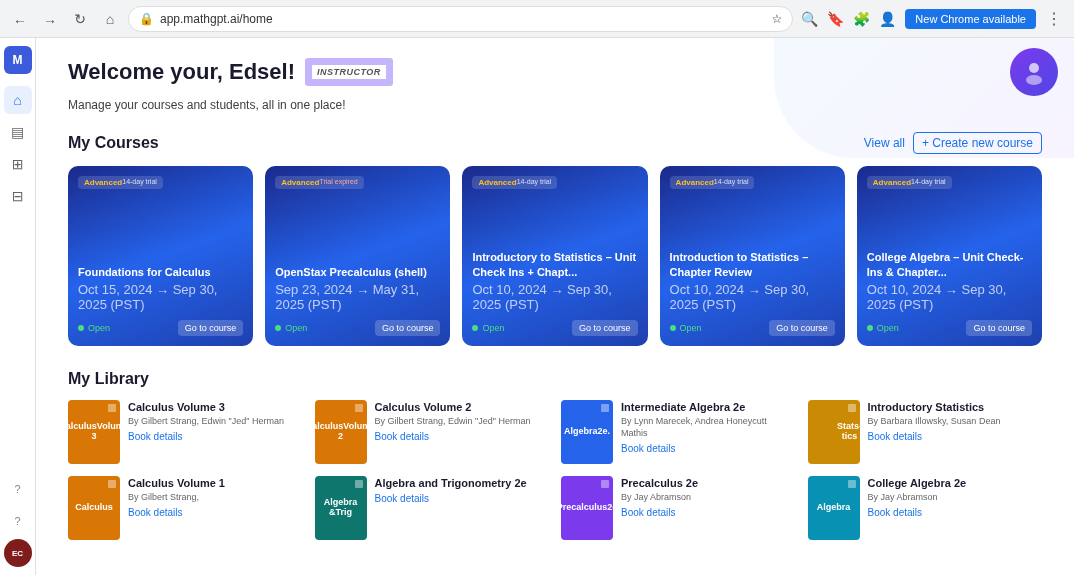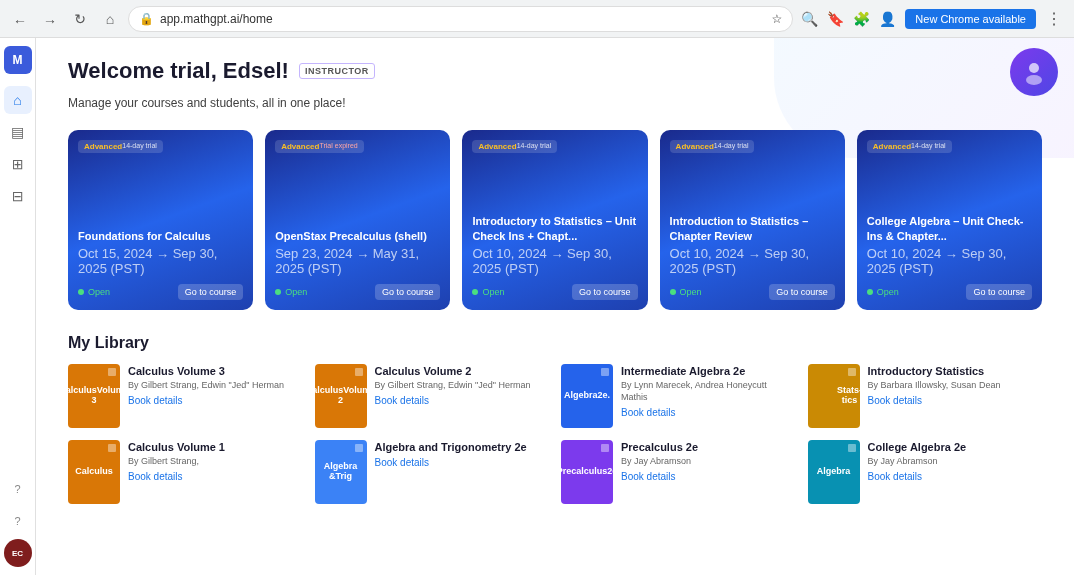--- a/index.html
+++ b/index.html
@@ -91,22 +91,22 @@
       color: white; font-size: 18px;
       z-index: 1;
     }
 
     .content-inner { padding: 20px 32px; position: relative; z-index: 1; }
 
     .welcome-section { margin-bottom: 20px; }
     .welcome-title { font-size: 22px; font-weight: 700; color: #1a1a2e; display: flex; align-items: center; gap: 10px; }
     .instructor-badge {
       font-size: 9px; font-weight: 600; color: #555;
-      border: 1px solid #c4b5fd; border-radius: 3px; padding: 2px 5px;
-      letter-spacing: 0.5px; text-transform: uppercase;
+      border: 7px solid #c4b5fd; border-radius: 3px; padding: 2px 5px;
+      letter-spacing: 0.5px; text-transform: uppercase; font-style: italic;
     }
     .welcome-sub { font-size: 12px; color: #404040; margin-top: 12px; }
 
     
     .section-header { display: flex; align-items: center; justify-content: space-between; margin-bottom: 12px; }
     .section-title { font-size: 16px; font-weight: 600; color: #1a1a2e; }
     .section-actions { display: flex; gap: 8px; align-items: center; }
     .view-all-btn { font-size: 12px; color: #1a73e8; cursor: pointer; background: none; border: none; }
     .create-course-btn {
       font-size: 12px; color: #1a73e8; cursor: pointer;
@@ -220,26 +220,33 @@
       <svg width="28" height="28" viewBox="0 0 28 28" fill="none">
         <circle cx="14" cy="10" r="5" fill="white" opacity="0.7"></circle>
         <ellipse cx="14" cy="22" rx="8" ry="5" fill="white" opacity="0.5"></ellipse>
       </svg>
     </div>
 
     <div class="content-inner">
 
       <div class="welcome-section">
         <div class="welcome-title">
-          <span>Welcome trial, Edsel!</span>
+          <span>Welcome your, Edsel!</span>
           <span class="instructor-badge">INSTRUCTOR</span>
         </div>
         <div class="welcome-sub">Manage your courses and students, all in one place!</div>
       </div>
 
+      <div class="section-header">
+        <span class="section-title">My Courses</span>
+        <div class="section-actions">
+          <button class="view-all-btn">View all</button>
+          <button class="create-course-btn">+ Create new course</button>
+        </div>
+      </div>
 
       <div class="courses-grid" id="courses-grid">
           <div class="course-card">
     <div class="course-card-inner">
       <div class="course-badge">
         <span class="course-badge-adv">Advanced</span>
         <span class="course-badge-trial">14-day trial</span>
       </div>
       <div class="course-title">Foundations for Calculus</div>
       <div class="course-dates">Oct 15, 2024 → Sep 30, 2025 (PST)</div>
@@ -366,21 +373,21 @@
     <div class="book-cover" style="background:#d97706;">
       <span style="font-size:9px; font-weight:800; color:white; text-align:center; line-height:1.1; padding:2px;">Calculus</span>
     </div>
     <div class="book-info">
       <div class="book-title">Calculus Volume 1</div>
       <div class="book-author">By Gilbert Strang,</div>
       <div class="book-details-link">Book details</div>
     </div>
   </div>
             <div class="book-item">
-    <div class="book-cover" style="background:#3b82f6;">
+    <div class="book-cover" style="background:#0f766e;">
       <span style="font-size:9px; font-weight:800; color:white; text-align:center; line-height:1.1; padding:2px;">Algebra &amp;Trig</span>
     </div>
     <div class="book-info">
       <div class="book-title">Algebra and Trigonometry 2e</div>
       <div class="book-author"></div>
       <div class="book-details-link">Book details</div>
     </div>
   </div>
             <div class="book-item">
     <div class="book-cover" style="background:#7c3aed;">

